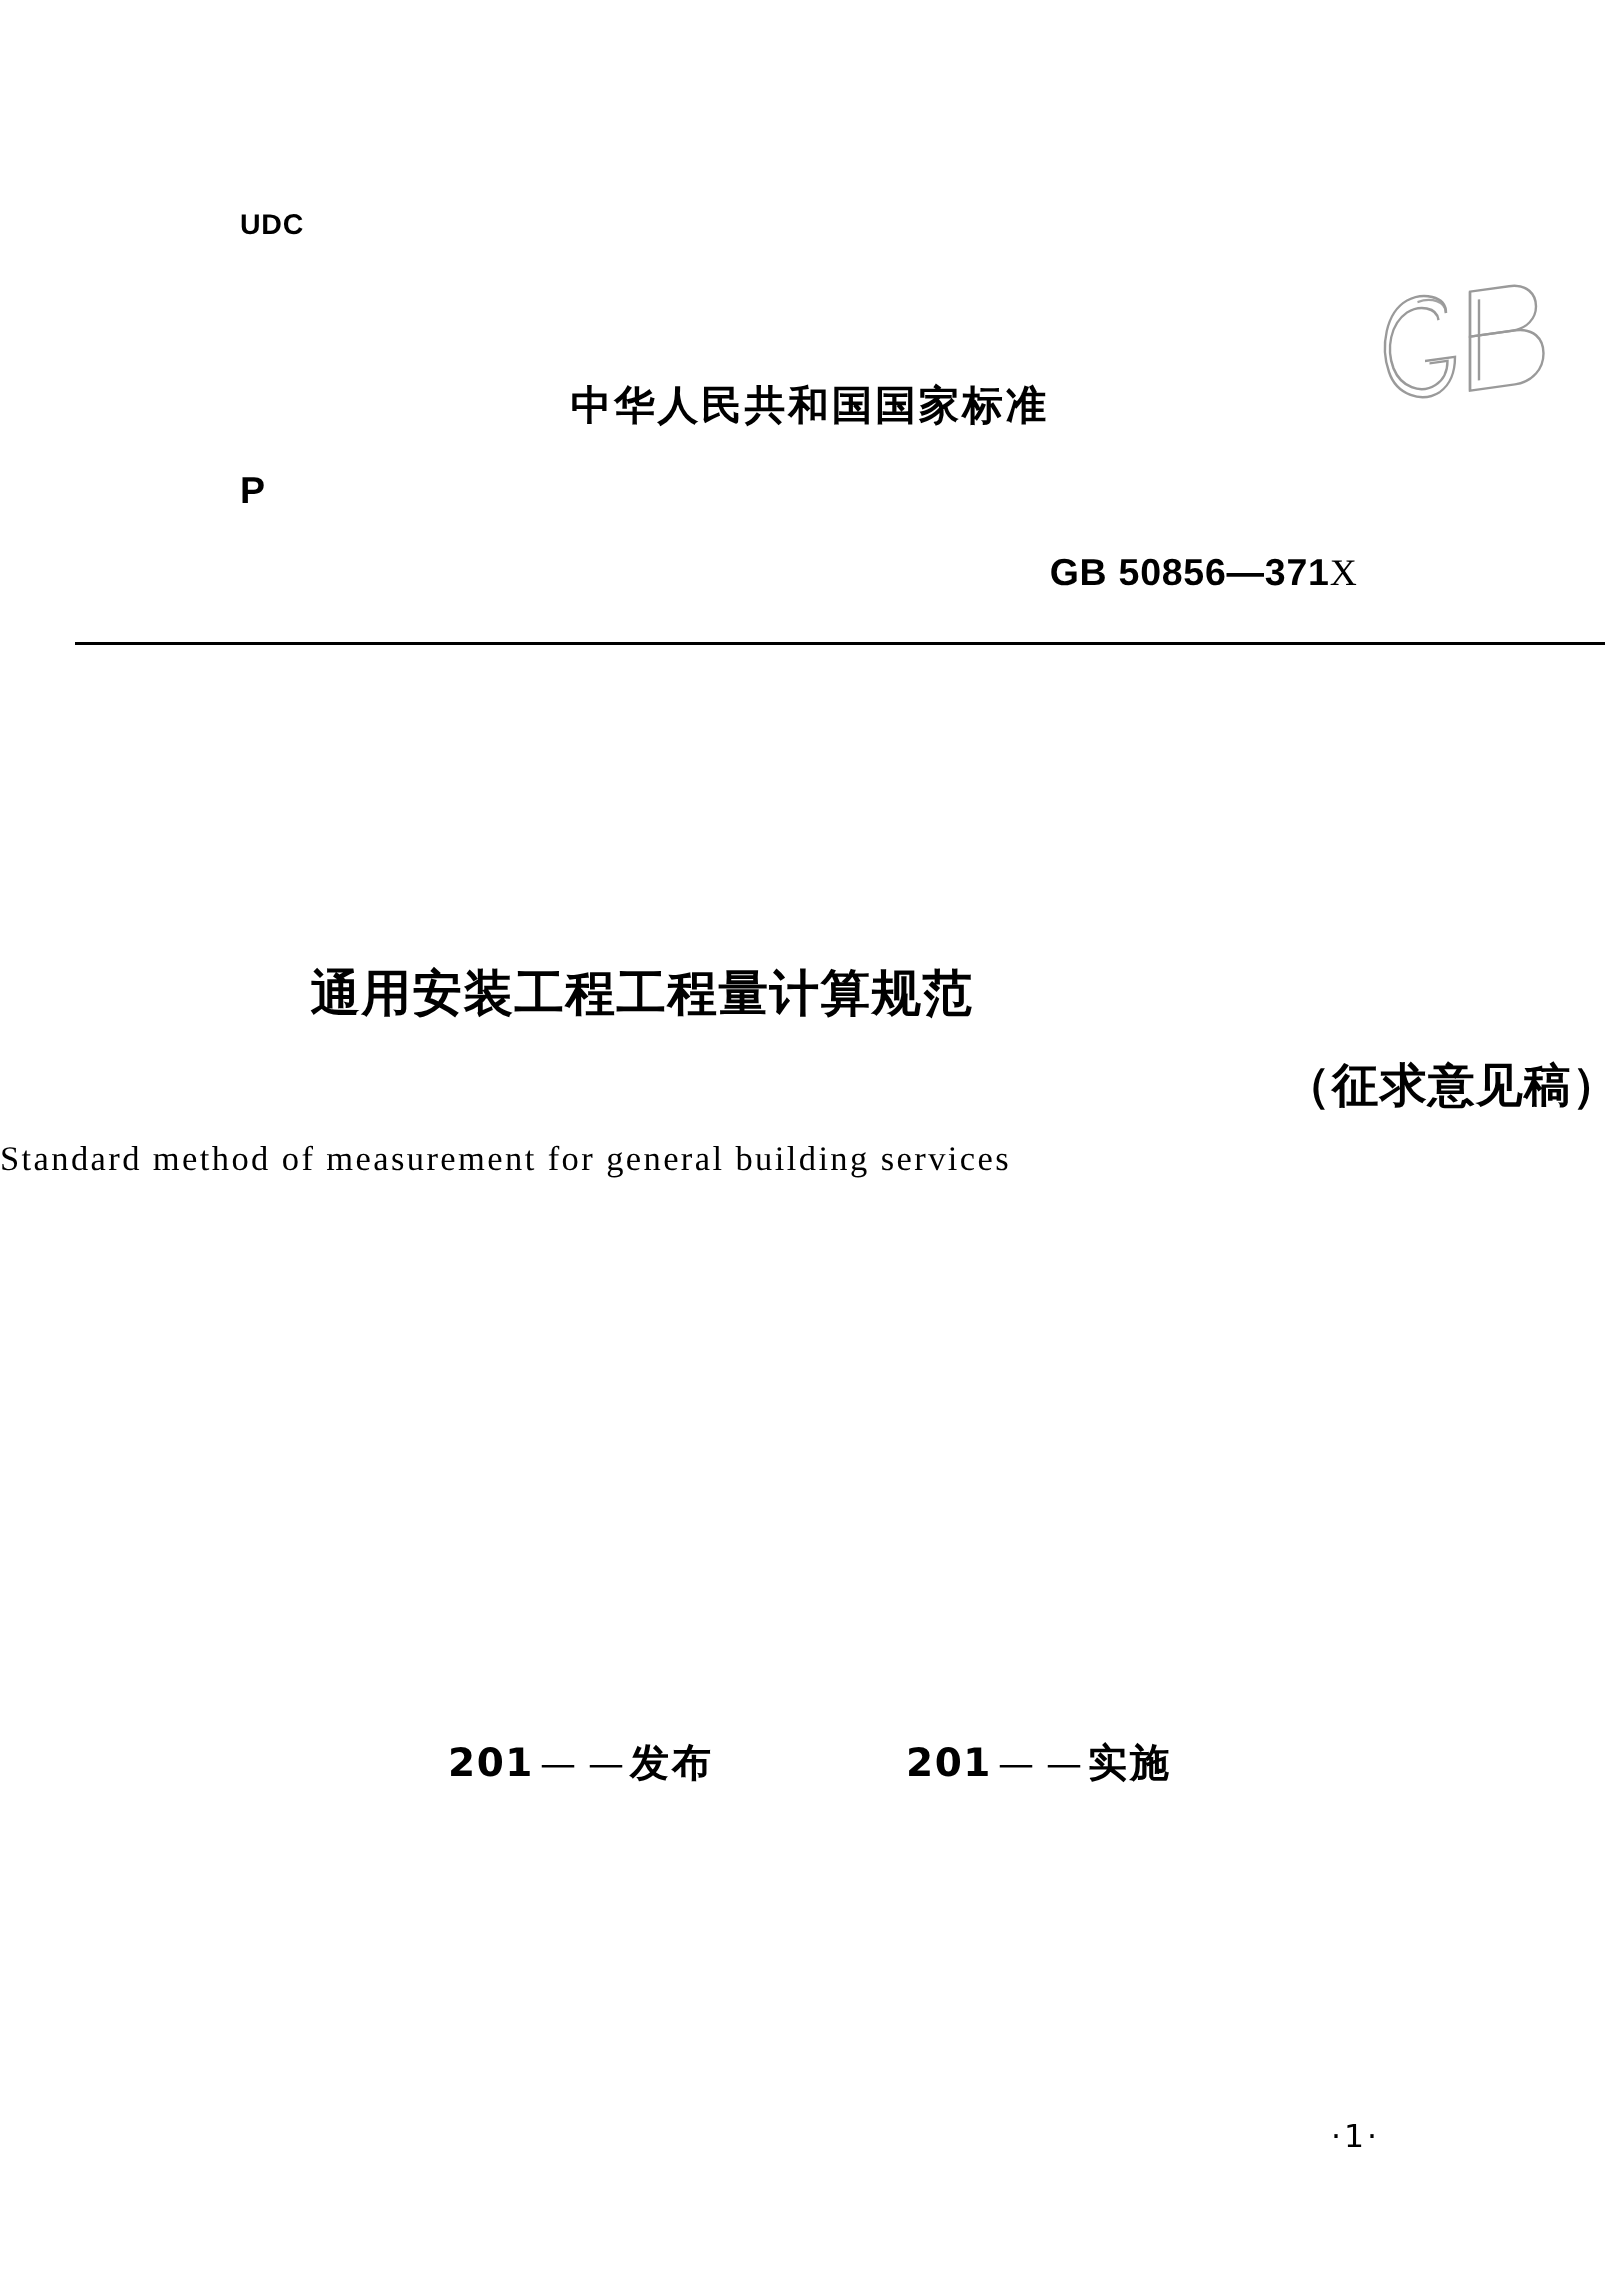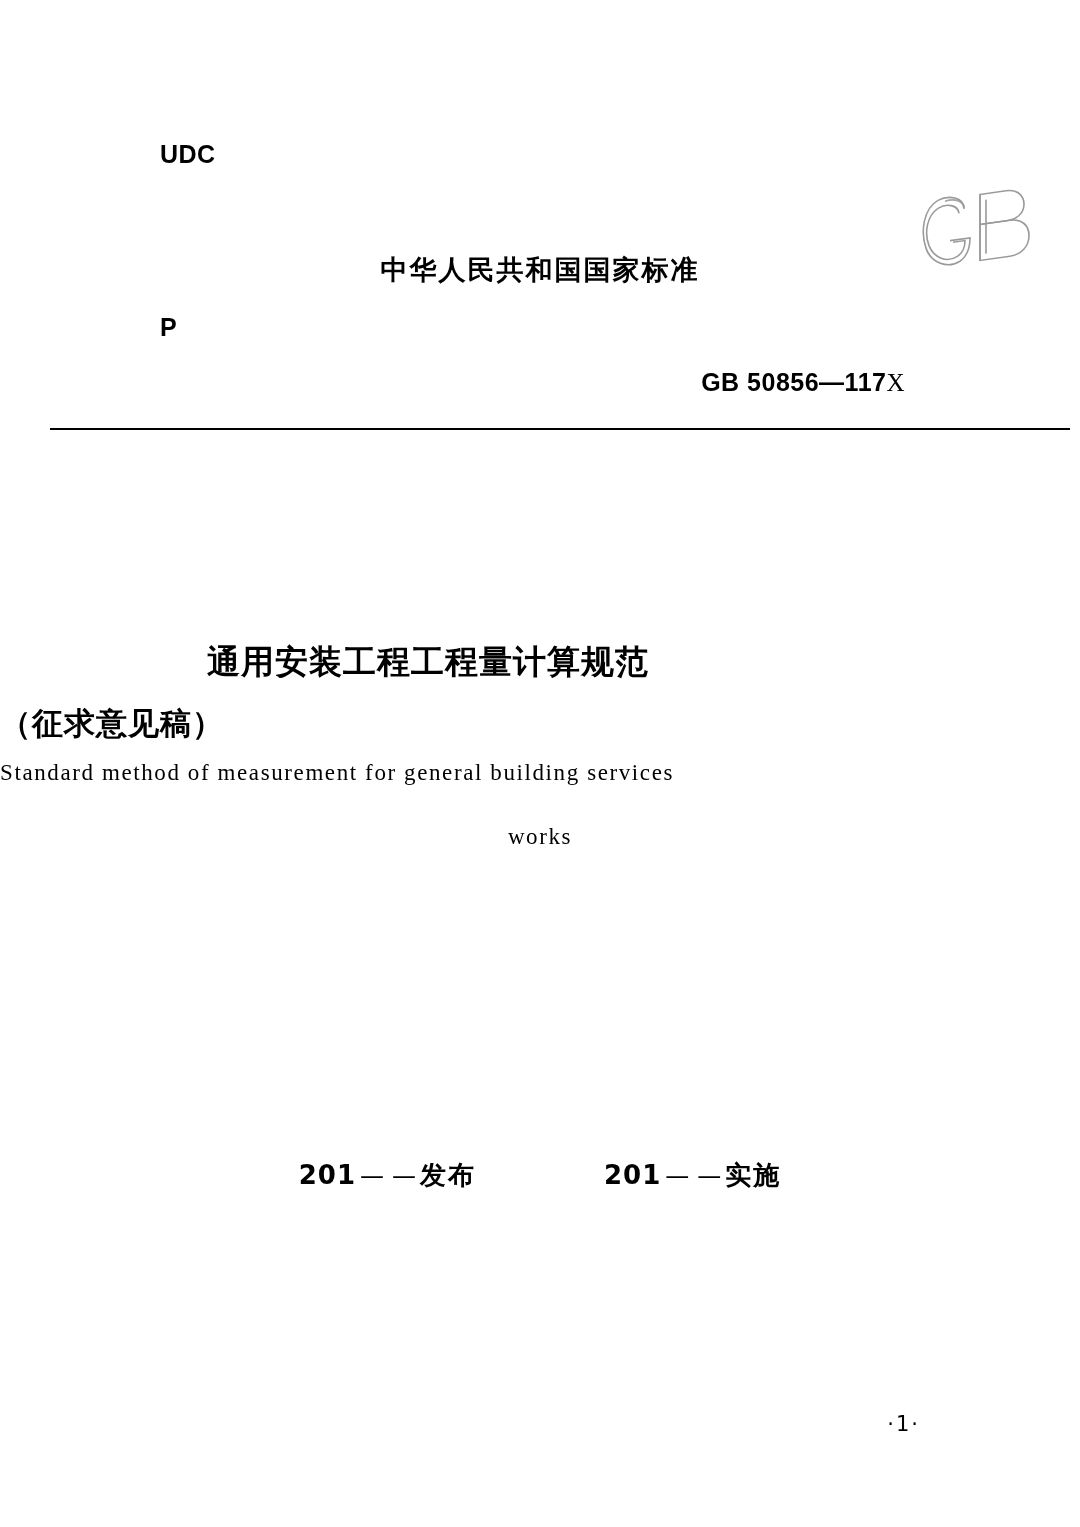--- a/index.html
+++ b/index.html
@@ -15,21 +15,21 @@
     font-family: "Liberation Sans", sans-serif;
     color: #000000;
     overflow: hidden;
   }
 
   
   .udc {
     position: absolute;
     left: 160px;
     top: 140px;
-    font-size: 25px;
+    font-size: 19px;
     font-weight: bold;
     letter-spacing: 0.5px;
     text-align: center;
   }
   .p-mark {
     position: absolute;
     left: 160px;
     top: 313px;
     font-size: 25px;
     font-weight: bold;
@@ -89,21 +89,21 @@
     font-size: 33px;
     font-weight: bold;
     font-family: "DejaVu Sans", "Liberation Sans", sans-serif;
     letter-spacing: 1px;
   }
   .subtitle-cn {
     position: absolute;
     left: 0;
     top: 703px;
     width: 1080px;
-    text-align: left;
+    text-align: right;
     font-size: 31px;
     font-weight: bold;
     font-family: "DejaVu Sans", "Liberation Sans", sans-serif;
     letter-spacing: 1px;
   }
   .title-en-1 {
     position: absolute;
     left: 0;
     top: 760px;
     width: 1080px;
@@ -163,21 +163,21 @@
 
 <div class="page">
 
   <div class="udc">UDC</div>
 
   <div class="national-standard">中华人民共和国国家标准</div>
 
   <div class="p-mark">P</div>
 
   <div class="gb-number">
-    <span>GB 50856—117</span><span class="x">X</span>
+    <span>GB 50856—371</span><span class="x">X</span>
   </div>
 
   <div class="gb-logo">
     <svg viewBox="0 0 130 110" width="130" height="110" aria-hidden="true">
       <g fill="none" stroke="#9a9a9a" stroke-width="1.6" transform="skewY(-8) translate(0,10)">
 
         <path d="M52 18 C52 6, 36 2, 26 6 C12 12, 8 34, 14 52 C19 68, 36 76, 48 70 C55 66, 58 58, 58 48 L38 48"></path>
         <path d="M52 18 C52 10, 42 6, 33 8" opacity="0.9"></path>
 
         <path d="M47 22 C46 13, 34 10, 26 14 C15 20, 12 36, 17 50 C22 63, 35 70, 45 65 C51 62, 53 56, 53 50 L41 50"></path>
@@ -188,21 +188,20 @@
         <path d="M74 12 L74 66"></path>
       </g>
     </svg>
   </div>
 
   <div class="rule"></div>
 
   <div class="title-cn">通用安装工程工程量计算规范</div>
   <div class="subtitle-cn">（征求意见稿）</div>
   <div class="title-en-1">Standard method of measurement for general building services</div>
-  <div class="title-en-2">works</div>
 
   <div class="dates">
     <div class="date-item">
       <span class="yr">201</span>
       <span class="dash">—</span>
       <span class="dash">—</span>
       <span class="act">发布</span>
     </div>
     <div class="date-item">
       <span class="yr">201</span>

